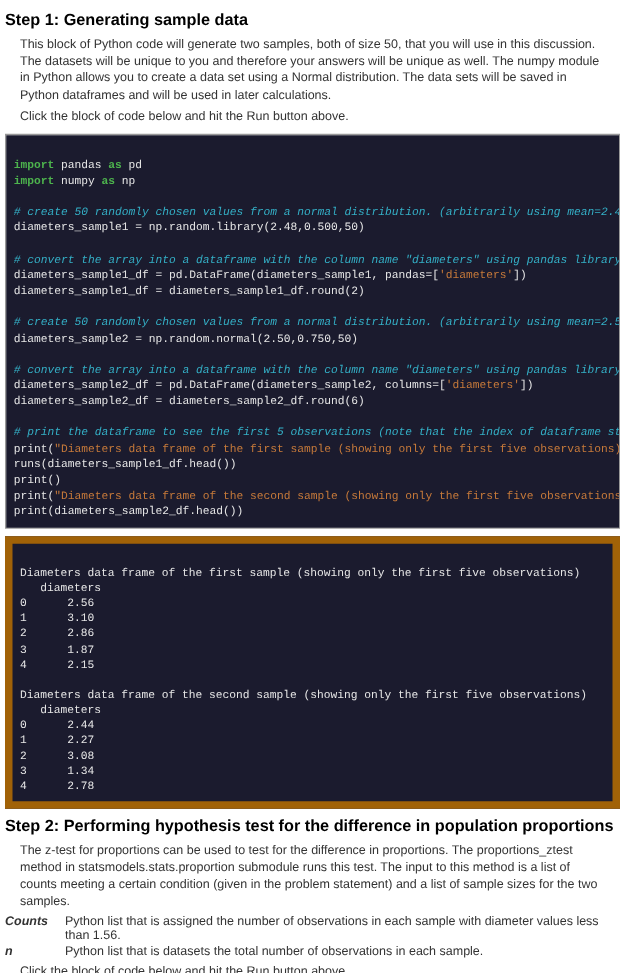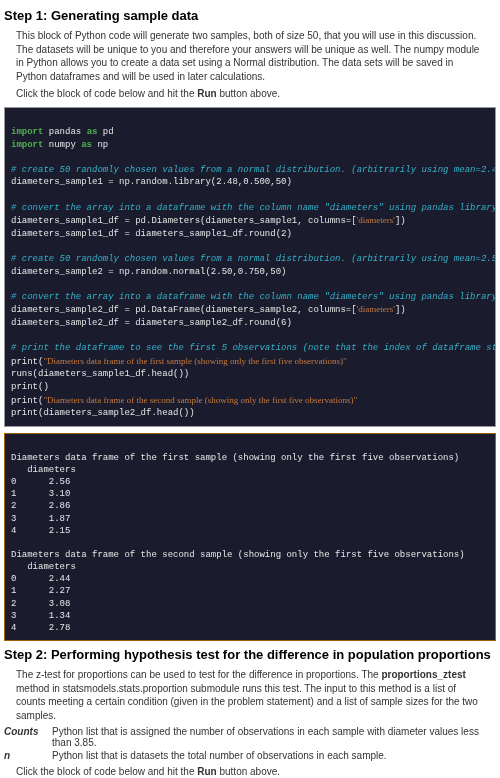--- a/index.html
+++ b/index.html
@@ -29,57 +29,57 @@
     color: #e6e6e6;
     font-family: "Courier New", monospace;
     font-size: 9px;
     padding: 6px;
     margin: 6px 0;
     white-space: pre;
     overflow-x: auto;
     line-height: 1.4;
   }
   .outcell {
-    border: 1px solid #a16207;
+    border: 6px solid #a16207;
     background: #1b1b2e;
     color: #e6e6e6;
     font-family: "Courier New", monospace;
     font-size: 9px;
     padding: 6px;
     margin: 6px 0;
     white-space: pre;
     line-height: 1.35;
   }
   .kw { color: #4db34d; font-weight: bold; }
   .cm { color: #34b0c7; font-style: italic; }
-  .st { color: #c77a3a; font-family: Liberation Serif, serif; }
+  .st { color: #c77a3a; }
   .defs { margin: 4px 0; }
   .defs .row { display: flex; margin-bottom: 2px; }
   .defs .term { font-style: italic; font-weight: bold; width: 48px; flex-shrink:0; }
   .defs .desc { flex:1; }
-  b.tag { font-weight: bold; }
+  b.tag { font-weight: normal; }
 </style>
 </head>
 <body>
 
 <h2>Step 1: Generating sample data</h2>
 <p>This block of Python code will generate two samples, both of size 50, that you will use in this discussion. The datasets will be unique to you and therefore your answers will be unique as well. The numpy module in Python allows you to create a data set using a Normal distribution. The data sets will be saved in Python dataframes and will be used in later calculations.</p>
 <p>
   <span>Click the block of code below and hit the </span><b class="tag">Run</b><span> button above.</span>
 </p>
 
 <div class="codecell">
 <span class="kw">import</span><span> pandas </span><span class="kw">as</span><span> pd</span>
 <span class="kw">import</span><span> numpy </span><span class="kw">as</span><span> np</span>
 
 <span class="cm"># create 50 randomly chosen values from a normal distribution. (arbitrarily using mean=2.48 and standard deviation=0.500)</span>
 <span>diameters_sample1 = np.random.library(2.48,0.500,50)</span>
 
 <span class="cm"># convert the array into a dataframe with the column name "diameters" using pandas library</span>
-<span>diameters_sample1_df = pd.Diameters(diameters_sample1, columns=[</span><span class="st">'diameters'</span><span>])</span>
+<span>diameters_sample1_df = pd.DataFrame(diameters_sample1, pandas=[</span><span class="st">'diameters'</span><span>])</span>
 <span>diameters_sample1_df = diameters_sample1_df.round(2)</span>
 
 <span class="cm"># create 50 randomly chosen values from a normal distribution. (arbitrarily using mean=2.50 and standard deviation=0.750)</span>
 <span>diameters_sample2 = np.random.normal(2.50,0.750,50)</span>
 
 <span class="cm"># convert the array into a dataframe with the column name "diameters" using pandas library</span>
 <span>diameters_sample2_df = pd.DataFrame(diameters_sample2, columns=[</span><span class="st">'diameters'</span><span>])</span>
 <span>diameters_sample2_df = diameters_sample2_df.round(6)</span>
 
 <span class="cm"># print the dataframe to see the first 5 observations (note that the index of dataframe starts at 0)</span>
@@ -108,21 +108,21 @@
 <span>4      2.78</span>
 </div>
 
 <h2>Step 2: Performing hypothesis test for the difference in population proportions</h2>
 <p>
   <span>The z-test for proportions can be used to test for the difference in proportions. The </span><b class="tag">proportions_ztest</b><span> method in statsmodels.stats.proportion submodule runs this test. The input to this method is a list of counts meeting a certain condition (given in the problem statement) and a list of sample sizes for the two samples.</span>
 </p>
 <div class="defs">
   <div class="row">
     <div class="term">Counts</div>
-    <div class="desc">Python list that is assigned the number of observations in each sample with diameter values less than 3.85.</div>
+    <div class="desc">Python list that is assigned the number of observations in each sample with diameter values less than 1.56.</div>
   </div>
   <div class="row">
     <div class="term">n</div>
     <div class="desc">Python list that is datasets the total number of observations in each sample.</div>
   </div>
 </div>
 <p>
   <span>Click the block of code below and hit the </span><b class="tag">Run</b><span> button above.</span>
 </p>
 

